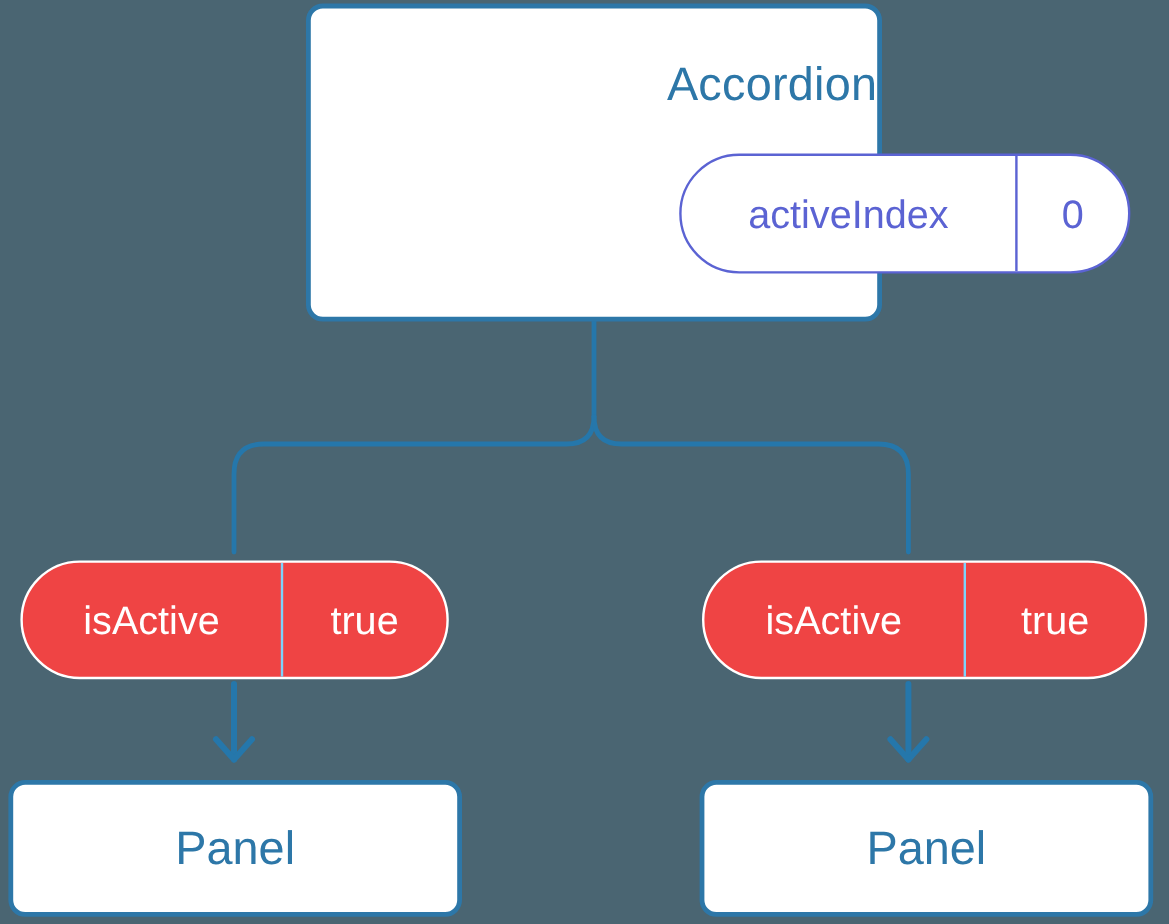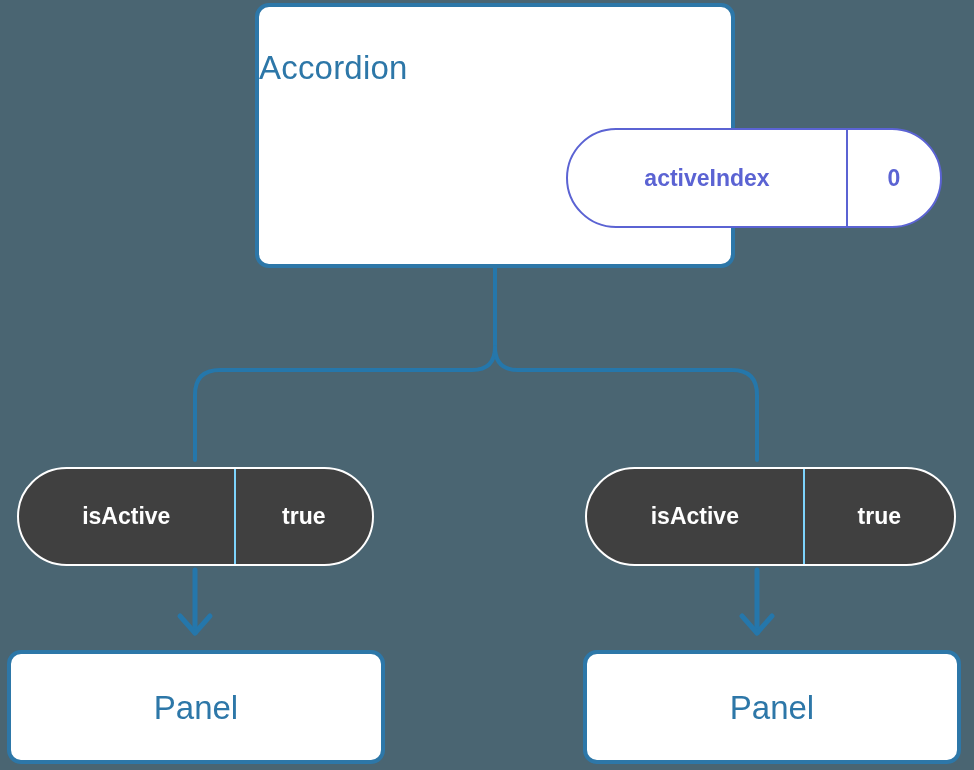--- a/index.html
+++ b/index.html
@@ -43,65 +43,65 @@
     left: 255px;
     top: 3px;
     width: 480px;
     height: 265px;
   }
   .card-title {
     position: absolute;
     left: 0;
     right: 0;
     top: 44px;
-    text-align: left;
+    text-align: right;
     color: #2d77a8;
-    font-size: 33px;
+    font-size: 39px;
     font-weight: 400;
     letter-spacing: 0.2px;
     line-height: 1;
   }
 
   
   .pill {
     position: absolute;
     display: flex;
     align-items: stretch;
     box-sizing: border-box;
     border-radius: 999px;
     overflow: hidden;
   }
   .pill .pill-key,
   .pill .pill-val {
     display: flex;
     align-items: center;
     justify-content: center;
     box-sizing: border-box;
-    font-size: 23px;
-    font-weight: 700;
+    font-size: 33px;
+    font-weight: 400;
     line-height: 1;
     white-space: nowrap;
   }
 
   
   .pill.outlined {
     border: 2px solid #5b63d3;
     background: #ffffff;
   }
   .pill.outlined .pill-key,
   .pill.outlined .pill-val {
     color: #5b63d3;
   }
   .pill.outlined .pill-val {
     border-left: 2px solid #5b63d3;
   }
 
   
   .pill.filled {
-    background: #404040;
+    background: #ef4444;
     border: 2px solid #ffffff;
   }
   .pill.filled .pill-key,
   .pill.filled .pill-val {
     color: #ffffff;
   }
   .pill.filled .pill-val {
     border-left: 2px solid #7dd3fc;
   }
 
@@ -148,21 +148,21 @@
   .panel-label {
     position: absolute;
     left: 0;
     right: 0;
     top: 0;
     bottom: 0;
     display: flex;
     align-items: center;
     justify-content: center;
     color: #2d77a8;
-    font-size: 33px;
+    font-size: 39px;
     font-weight: 400;
     line-height: 1;
   }
 </style>
 </head>
 <body>
 
 <div id="stage">
 
   <svg id="connectors" viewBox="0 0 974 770">

